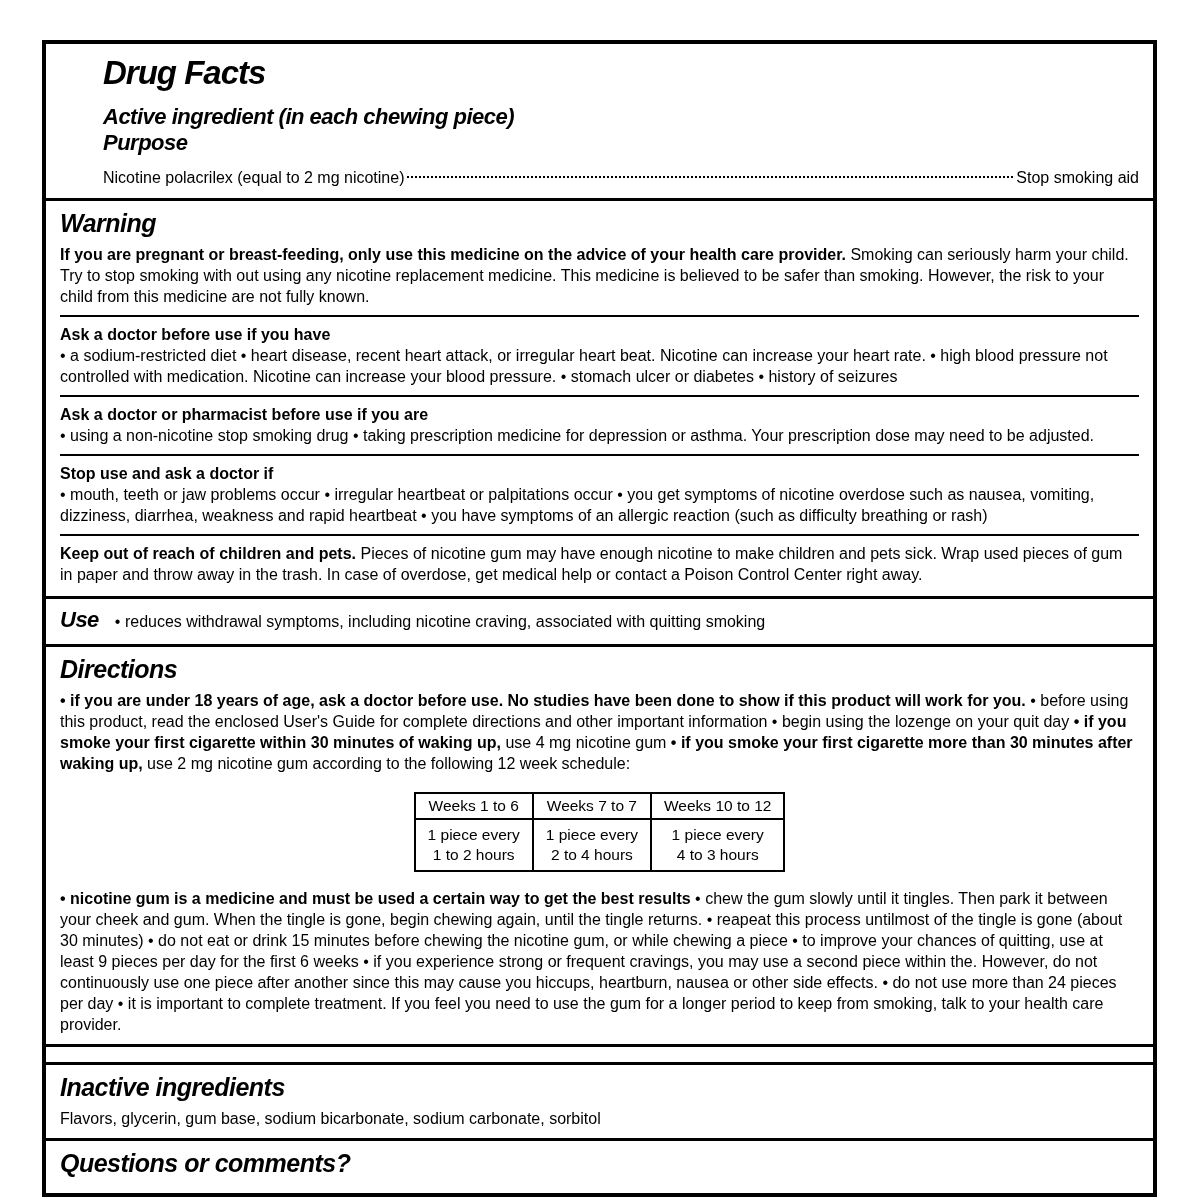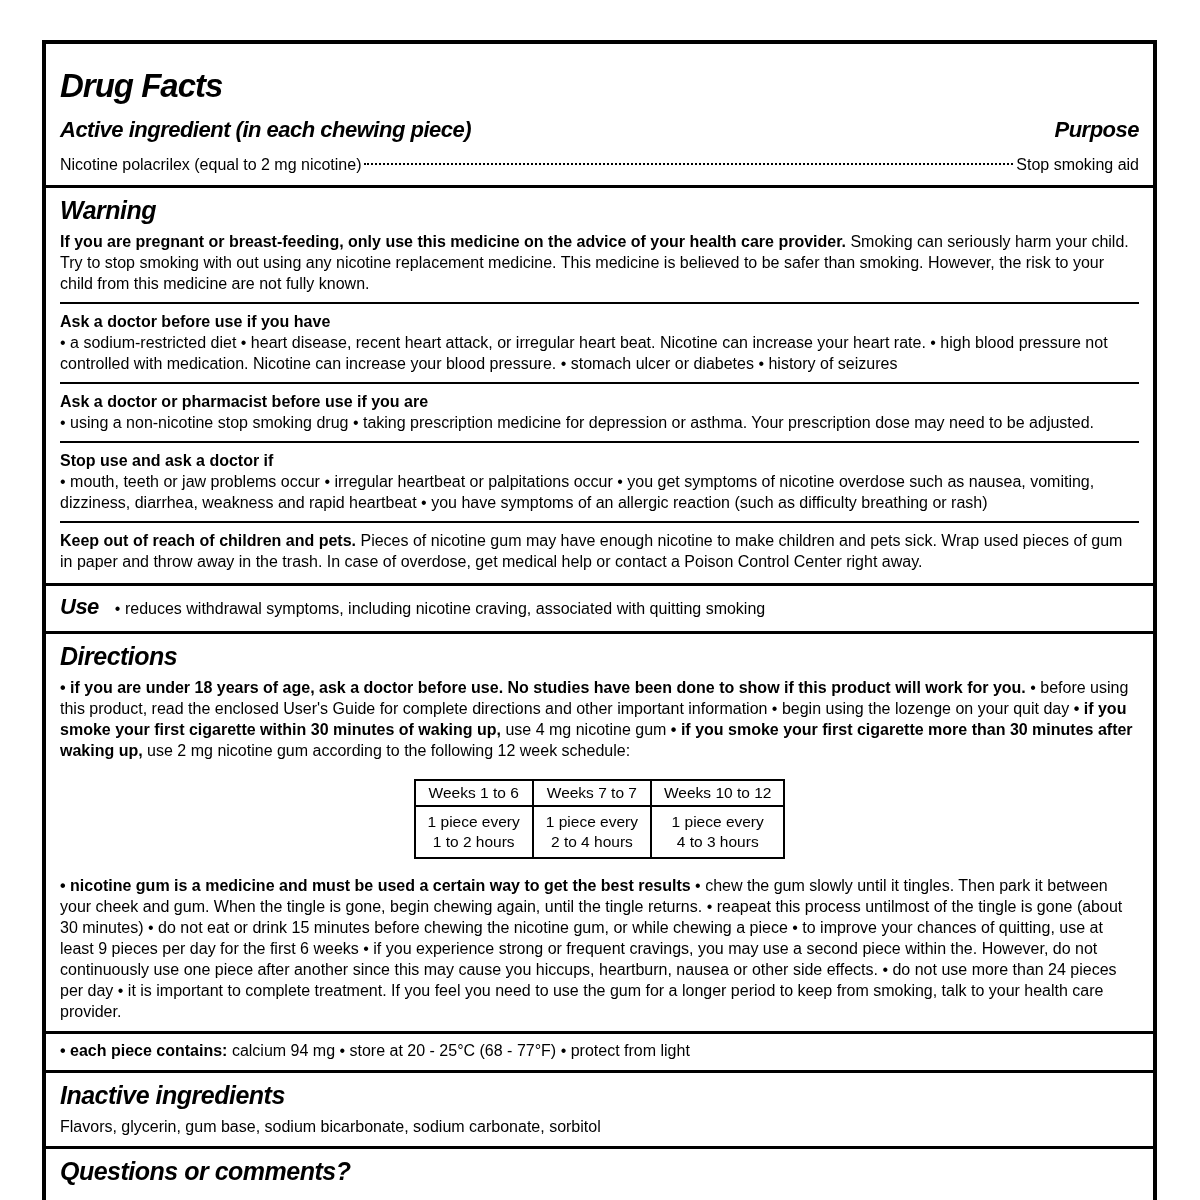--- a/index.html
+++ b/index.html
@@ -15,21 +15,21 @@
     left: 42px; top: 40px;
     width: 1115px;
     min-height: 1120px;
     border: 4px solid #000;
     background: #fff;
   }
   .sect {
     border-top: 3px solid #000;
     padding: 6px 14px 9px 14px;
   }
-  .sect-header { border-top: none; padding: 21px 14px 10px 14px; }
+  .sect-header { border-top: none; padding: 8px 14px 10px 14px; margin-left: 43px; }
 
   .h-title {
     font-size: 33px;
     font-weight: bold;
     font-style: italic;
     letter-spacing: -1px;
     margin: 2px 0 12px 0;
   }
   .h-section {
     font-size: 25px;
@@ -52,20 +52,21 @@
     font-size: 16px;
     line-height: 21px;
     font-weight: bold;
   }
   .b { font-weight: bold; }
 
   .ai-head-row {
     display: flex;
     justify-content: space-between;
     align-items: flex-start;
+    flex-direction: column;
   }
   .ingredient-row {
     display: flex;
     align-items: center;
     font-size: 16px;
     line-height: 20px;
     margin-top: 12px;
   }
   .leader {
     flex: 1;
@@ -192,23 +193,20 @@
         </tr>
       </tbody>
     </table>
 
     <div class="body-text">
       <span class="b">• nicotine gum is a medicine and must be used a certain way to get the best results</span><span> • chew the gum slowly until it tingles. Then park it between your cheek and gum. When the tingle is gone, begin chewing again, until the tingle returns. • reapeat this process untilmost of the tingle is gone (about 30 minutes) • do not eat or drink 15 minutes before chewing the nicotine gum, or while chewing a piece • to improve your chances of quitting, use at least 9 pieces per day for the first 6 weeks • if you experience strong or frequent cravings, you may use a second piece within the. However, do not continuously use one piece after another since this may cause you hiccups, heartburn, nausea or other side effects. • do not use more than 24 pieces per day • it is important to complete treatment. If you feel you need to use the gum for a longer period to keep from smoking, talk to your health care provider.</span>
     </div>
   </div>
 
   <div class="sect">
-    <div class="body-text">
-      <span class="b">• each piece contains:</span><span> calcium 94 mg • store at 20 - 25°C (68 - 77°F) • protect from light</span>
-    </div>
   </div>
 
   <div class="sect">
     <div class="h-section">Inactive ingredients</div>
     <div class="body-text">Flavors, glycerin, gum base, sodium bicarbonate, sodium carbonate, sorbitol</div>
   </div>
 
   <div class="sect">
     <div class="h-section">Questions or comments?</div>
 

